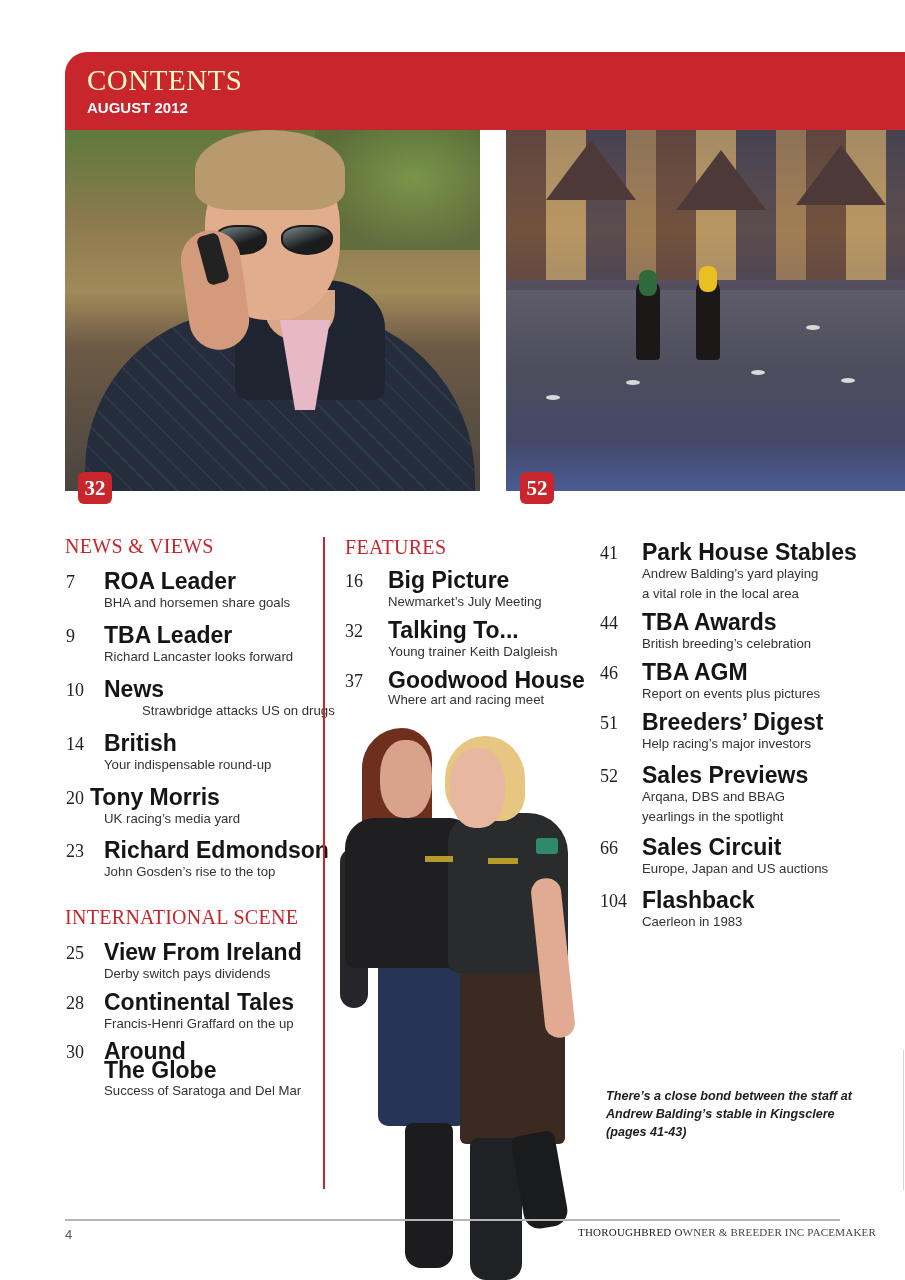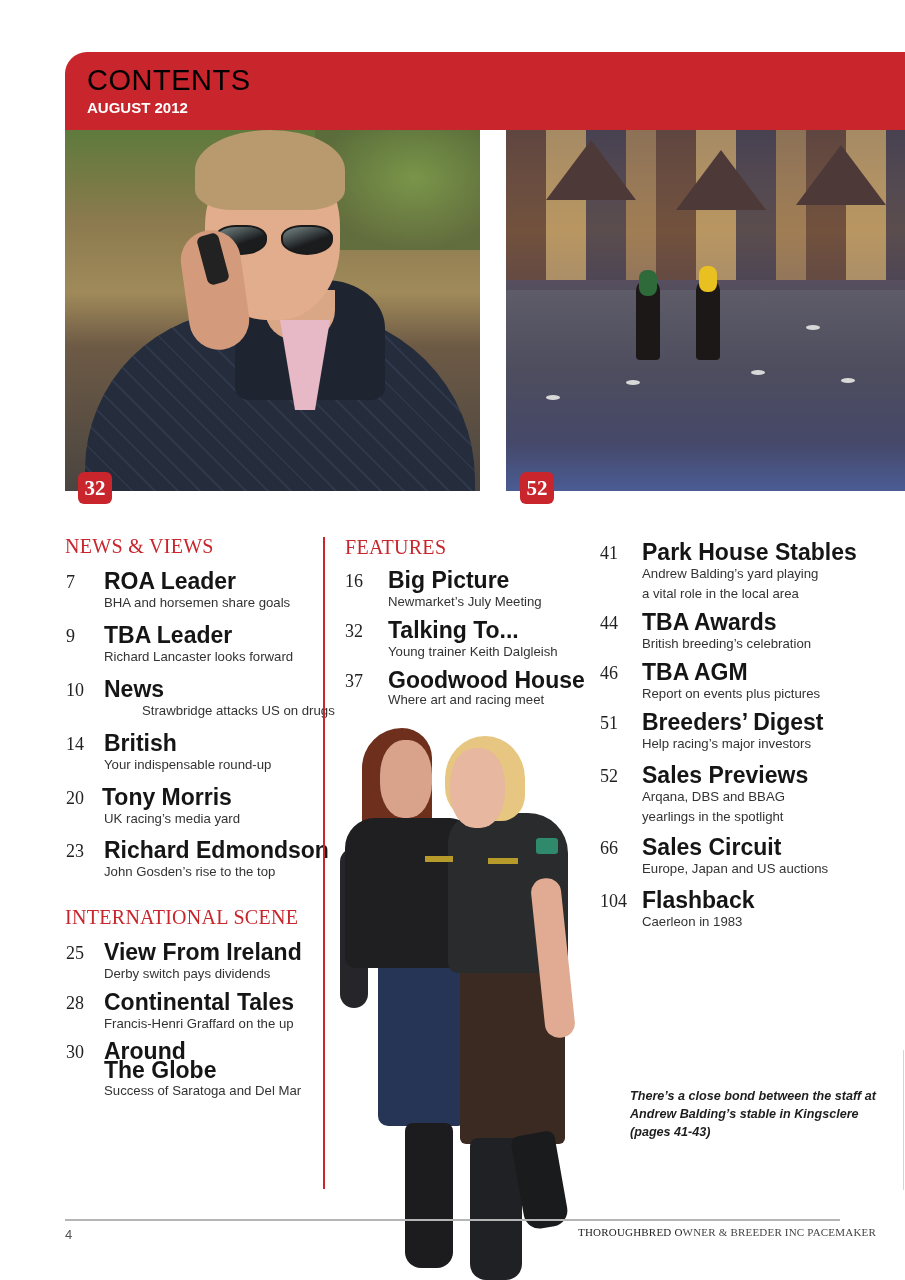--- a/index.html
+++ b/index.html
@@ -6,21 +6,21 @@
     html, body { width: 905px; height: 1280px; background: #ffffff; overflow: hidden; }
     body { position: relative; font-family: "Liberation Sans", sans-serif; color: #1a1a1a; }
 
     
     .header {
       position: absolute; left: 65px; top: 52px; width: 840px; height: 78px;
       background: #c8252c; border-top-left-radius: 22px;
     }
     .header-title {
       position: absolute; left: 22px; top: 12px;
-      font-family: Liberation Sans, sans-serif; font-size: 29px; color: #000000; letter-spacing: 0.5px;
+      font-family: Liberation Serif, serif; font-size: 29px; color: #fef9c3; letter-spacing: 0.5px;
     }
     .header-date {
       position: absolute; left: 22px; top: 47px;
       font-family: "Liberation Sans", sans-serif; font-weight: bold; font-size: 15px; color: #ffffff;
     }
 
     
     .photo { position: absolute; overflow: hidden; }
     .photo-left { left: 65px; top: 130px; width: 415px; height: 361px;
       background: linear-gradient(180deg, #5e7a3c 0%, #8b7a4e 25%, #a08a5a 45%, #6d5a45 60%, #4a4540 100%); }
@@ -92,21 +92,21 @@
     .p-breeches { position: absolute; left: 120px; top: 236px; width: 105px; height: 180px; background: #3a2a22; border-radius: 10px 10px 6px 6px; }
     .p-boot1 { position: absolute; left: 65px; top: 395px; width: 48px; height: 145px; background: #1c1c1e; border-radius: 8px 8px 16px 16px; }
     .p-boot2 { position: absolute; left: 130px; top: 410px; width: 52px; height: 142px; background: #202124; border-radius: 8px 8px 16px 16px; }
     .p-boot3 { position: absolute; left: 178px; top: 405px; width: 44px; height: 95px; background: #1a1b1d; border-radius: 8px 8px 16px 16px; transform: rotate(-10deg); }
     .p-logo1 { position: absolute; left: 85px; top: 128px; width: 28px; height: 6px; background: #b69a2a; }
     .p-logo2 { position: absolute; left: 148px; top: 130px; width: 30px; height: 6px; background: #b69a2a; }
     .p-badge { position: absolute; left: 196px; top: 110px; width: 22px; height: 16px; background: #2e8a6a; border-radius: 3px; }
 
     .caption {
       position: absolute; left: 606px; top: 1087px; width: 250px;
-      font-family: "Liberation Sans", sans-serif; font-style: italic; font-weight: bold; font-size: 12.6px; line-height: 18px; color: #1e1e1e; margin-left: 24px;
+      font-family: "Liberation Sans", sans-serif; font-style: italic; font-weight: bold; font-size: 12.6px; line-height: 18px; color: #1e1e1e;
     }
 
     
     .footer-rule { position: absolute; left: 65px; top: 1219px; width: 775px; height: 2px; background: #b5b5b5; }
     .footer-page { position: absolute; left: 65px; top: 1227px; font-family: "Liberation Sans", sans-serif; font-size: 13px; color: #555; }
     .footer-pub { position: absolute; left: 578px; top: 1226px; font-family: "Liberation Serif", serif; font-size: 11px; color: #444; letter-spacing: 0.2px; white-space: nowrap; }
     .footer-pub b { font-weight: normal; color: #222; }
   </style>
 </head>
 <body>
@@ -168,21 +168,21 @@
   <span class="entry-title" style="left:38px;">News</span>
   <span class="entry-desc" style="left:38px; top:21px;margin-left:38px;">Strawbridge attacks US on drugs</span>
 </div>
 <div class="entry" style="left:66px; top:734px;">
   <span class="entry-num">14</span>
   <span class="entry-title" style="left:38px;">British</span>
   <span class="entry-desc" style="left:38px; top:21px;">Your indispensable round-up</span>
 </div>
 <div class="entry" style="left:66px; top:788px;">
   <span class="entry-num">20</span>
-  <span class="entry-title" style="left:36px;">Tony Morris</span>
+  <span class="entry-title" style="left:24px;">Tony Morris</span>
   <span class="entry-desc" style="left:38px; top:21px;">UK racing’s media yard</span>
 </div>
 <div class="entry" style="left:66px; top:841px;">
   <span class="entry-num">23</span>
   <span class="entry-title" style="left:38px;">Richard Edmondson</span>
   <span class="entry-desc" style="left:38px; top:21px;">John Gosden’s rise to the top</span>
 </div>
 
 <div class="section-heading" style="left:65px; top:906px;">INTERNATIONAL SCENE</div>
 

